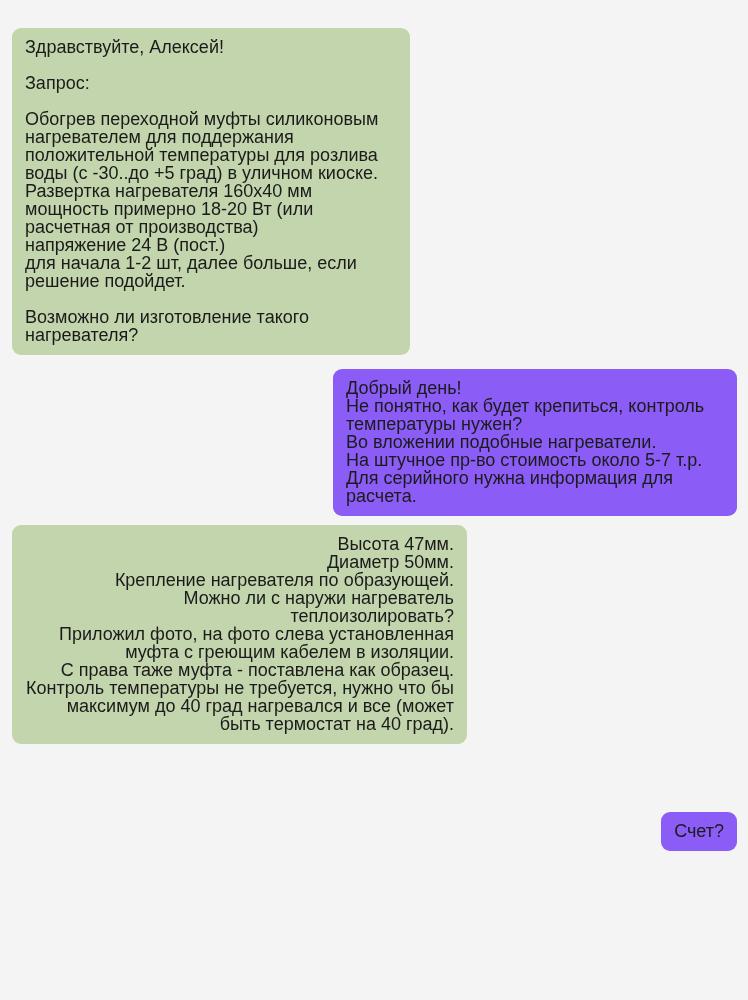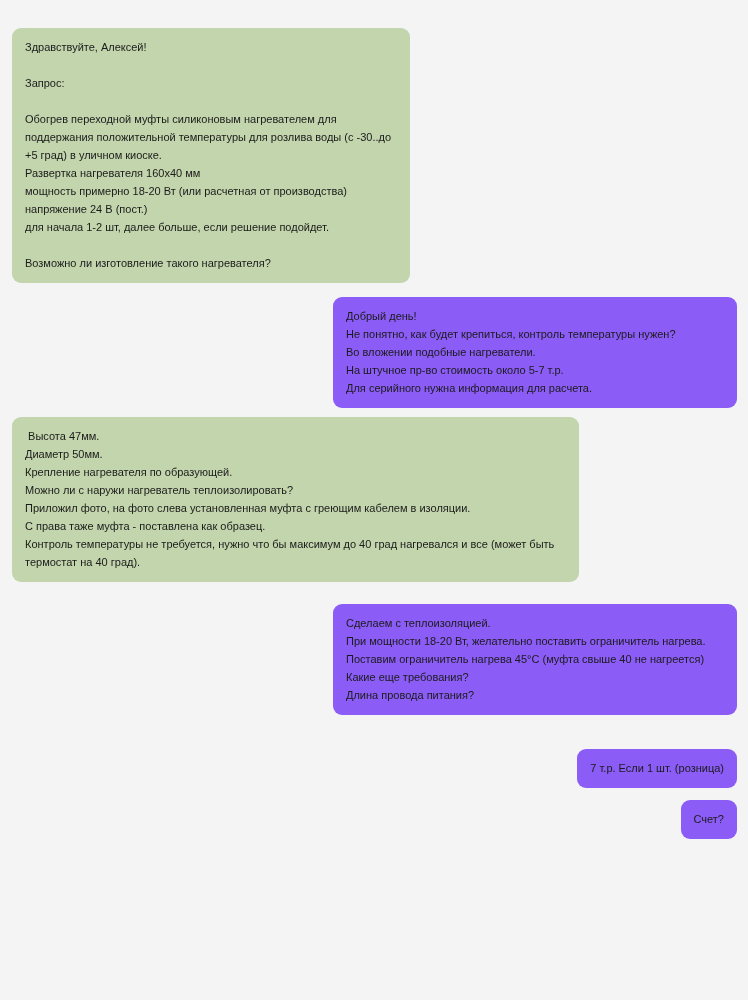--- a/index.html
+++ b/index.html
@@ -32,37 +32,37 @@
     padding-right: 12px;
   }
   .msg-row.side-right {
     justify-content: flex-end;
     padding-left: 12px;
     padding-right: 11px;
   }
   .bubble {
     border-radius: 9px;
     padding: 10px 13px 11px 13px;
-    font-size: 11px;
+    font-size: 18px;
     line-height: 18px;
     color: #1b1b1b;
     white-space: pre-wrap;
     word-wrap: break-word;
     box-sizing: border-box;
   }
   .bubble.incoming {
     background: #c3d5ac;
   }
   .bubble.outgoing {
     background: #8b5cf6;
   }
   
   .w-m1 { width: 398px; }
   .w-m2 { width: 404px; }
-  .w-m3 { width: 567px; }
+  .w-m3 { width: 455px; text-align: right; }
   .w-m4 { width: 404px; }
   .w-m5 { width: 406px; }
   .w-m6 { width: auto; }
   .w-m7 { width: auto; }
   .w-m8 { width: auto; }
 
   .gap-22 { height: 22px; }
   .gap-14 { height: 14px; }
   .gap-13 { height: 13px; }
   .gap-7  { height: 7px; }
@@ -108,38 +108,29 @@
 Диаметр 50мм.
 Крепление нагревателя по образующей.
 Можно ли с наружи нагреватель теплоизолировать?
 Приложил фото, на фото слева установленная муфта с греющим кабелем в изоляции.
 С права таже муфта - поставлена как образец.
 Контроль температуры не требуется, нужно что бы максимум до 40 град нагревался и все (может быть термостат на 40 град).</div>
   </div>
 
   <div class="gap-22"></div>
 
-  <div class="msg-row side-right">
-    <div class="bubble outgoing w-m4">Сделаем с теплоизоляцией.
-При мощности 18-20 Вт, желательно поставить ограничитель нагрева. Поставим ограничитель нагрева 45°C (муфта свыше 40 не нагреется)
-Какие еще требования?
-Длина провода питания?</div>
-  </div>
 
   <div class="gap-14"></div>
 
 
   <div class="gap-7"></div>
 
 
   <div class="gap-13"></div>
 
-  <div class="msg-row side-right">
-    <div class="bubble outgoing w-m7">7 т.р. Если 1 шт. (розница)</div>
-  </div>
 
   <div class="gap-12"></div>
 
   <div class="msg-row side-right">
     <div class="bubble outgoing w-m8">Счет?</div>
   </div>
 
 </div>
 
 </body></html>

